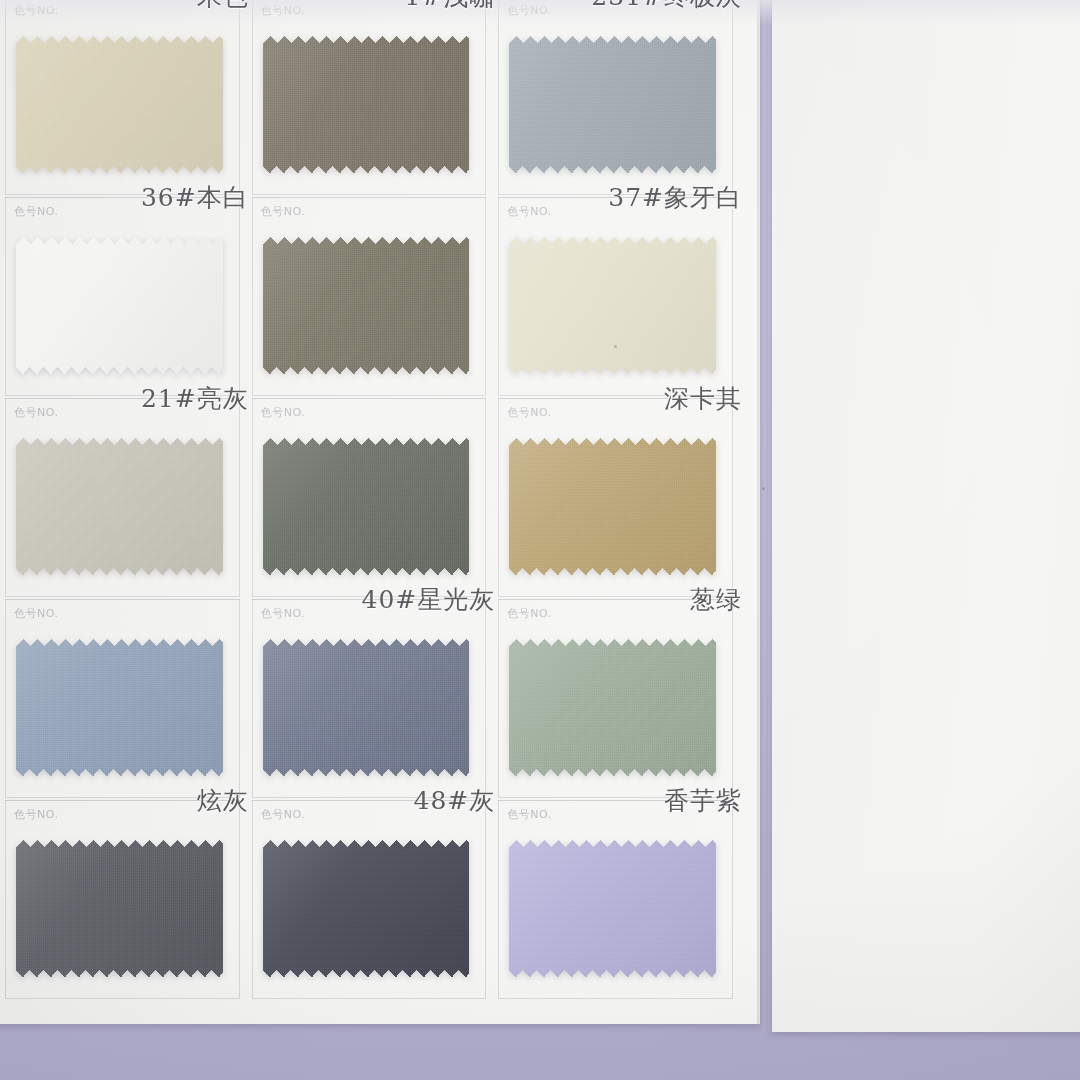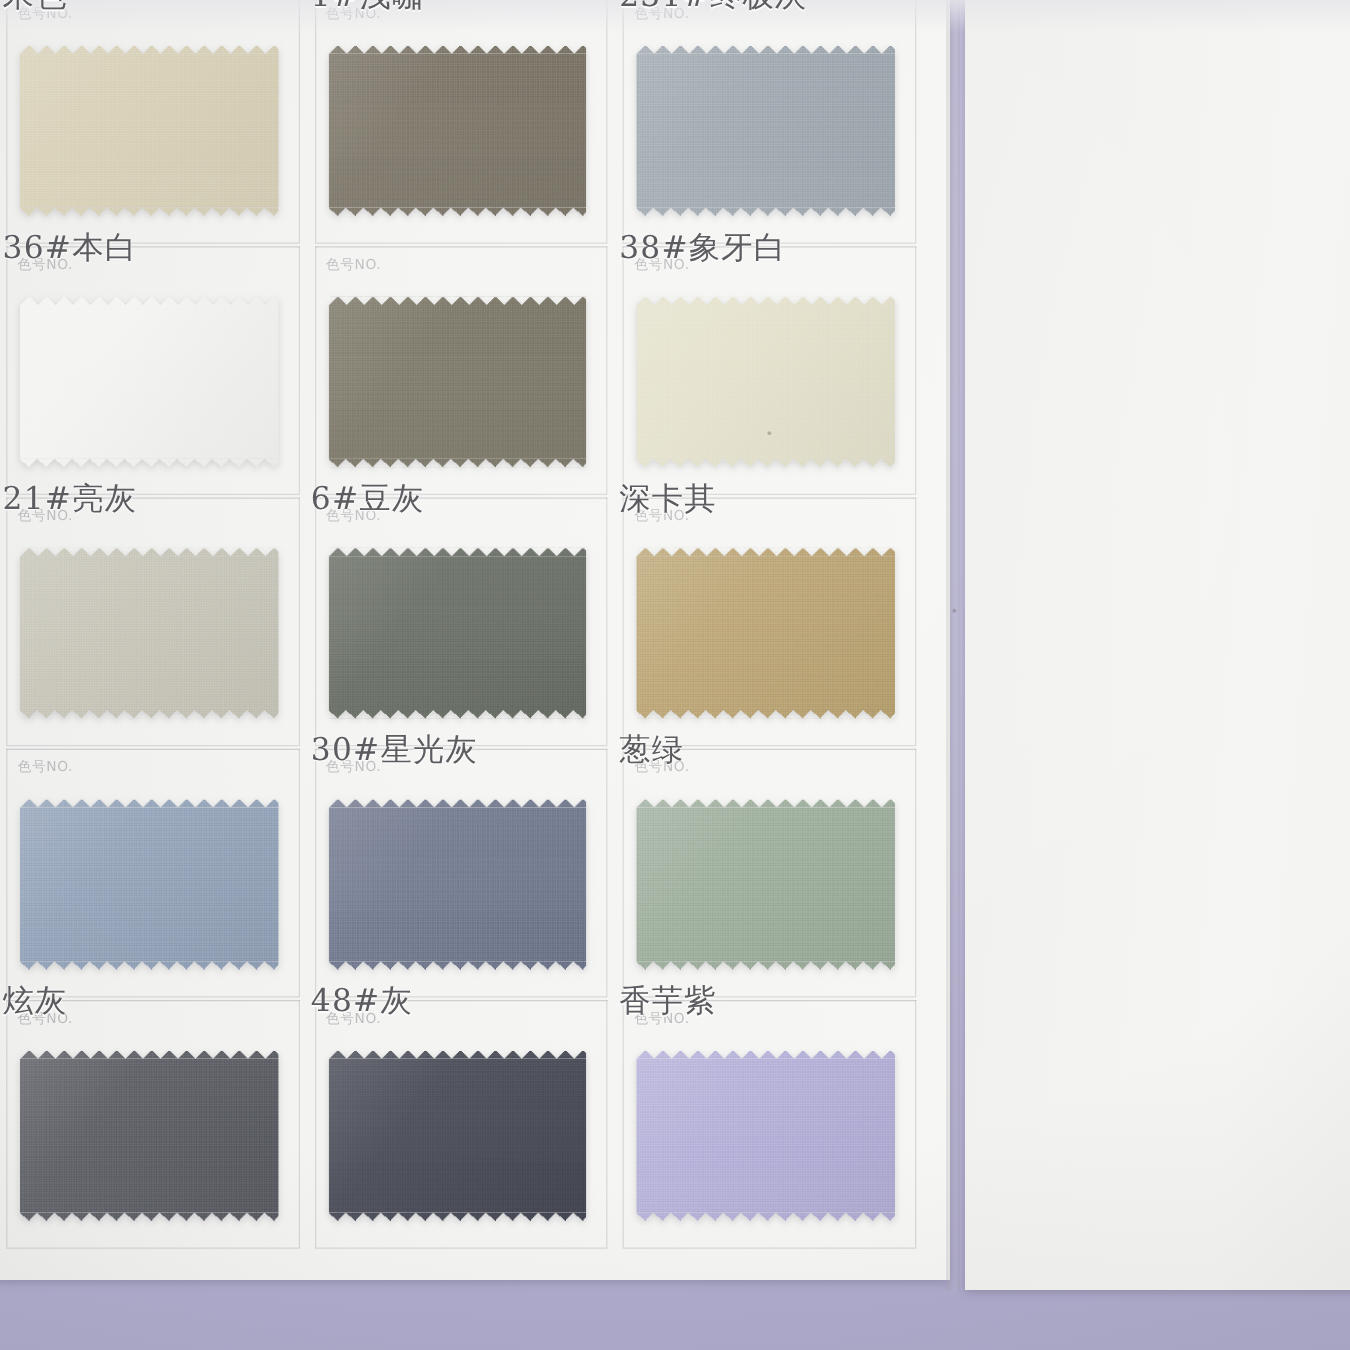--- a/index.html
+++ b/index.html
@@ -54,21 +54,21 @@
     position:absolute;left:12px;top:9px;
     font-size:11px;letter-spacing:.5px;
     color:rgba(142,142,150,.55);
     white-space:nowrap;
     font-family:"DejaVu Sans","Liberation Sans",sans-serif;
   }
 
   
   .name{
     position:absolute;left:0;right:0;top:-14px;
-    text-align:left;
+    text-align:right;
     font-family:"DejaVu Serif","Liberation Serif",serif;
     font-size:25px;
     color:#5b5b60;
     letter-spacing:1px;
     text-shadow:0 1px 0 rgba(255,255,255,.85), 0 0 3px rgba(255,255,255,.7);
     z-index:6;
     pointer-events:none;
     white-space:nowrap;
   }
 
@@ -171,21 +171,21 @@
         <div class="swatch-wrap">
           <div class="swatch" style="background: rgb(111, 106, 89);">
             <div class="tex"></div>
             <div class="sheen"></div>
           </div>
         </div>
       </div>
       <div class="cell">
         <div class="rule"></div>
         <div class="no-label">色号NO.</div>
-        <div class="name">38#象牙白</div>
+        <div class="name">37#象牙白</div>
         <div class="swatch-wrap">
           <div class="swatch" style="background: rgb(226, 223, 199);">
             <div class="tex"></div>
             <div class="sheen"></div>
           </div>
         </div>
       </div>
       <div class="cell">
         <div class="rule"></div>
         <div class="no-label">色号NO.</div>
@@ -193,21 +193,20 @@
         <div class="swatch-wrap">
           <div class="swatch" style="background: rgb(195, 193, 179);">
             <div class="tex"></div>
             <div class="sheen"></div>
           </div>
         </div>
       </div>
       <div class="cell">
         <div class="rule"></div>
         <div class="no-label">色号NO.</div>
-        <div class="name">6#豆灰</div>
         <div class="swatch-wrap">
           <div class="swatch" style="background: rgb(91, 97, 87);">
             <div class="tex"></div>
             <div class="sheen"></div>
           </div>
         </div>
       </div>
       <div class="cell">
         <div class="rule"></div>
         <div class="no-label">色号NO.</div>
@@ -225,21 +224,21 @@
         <div class="swatch-wrap">
           <div class="swatch" style="background: rgb(141, 158, 181);">
             <div class="tex"></div>
             <div class="sheen"></div>
           </div>
         </div>
       </div>
       <div class="cell">
         <div class="rule"></div>
         <div class="no-label">色号NO.</div>
-        <div class="name">30#星光灰</div>
+        <div class="name">40#星光灰</div>
         <div class="swatch-wrap">
           <div class="swatch" style="background: rgb(107, 115, 137);">
             <div class="tex"></div>
             <div class="sheen"></div>
           </div>
         </div>
       </div>
       <div class="cell">
         <div class="rule"></div>
         <div class="no-label">色号NO.</div>

